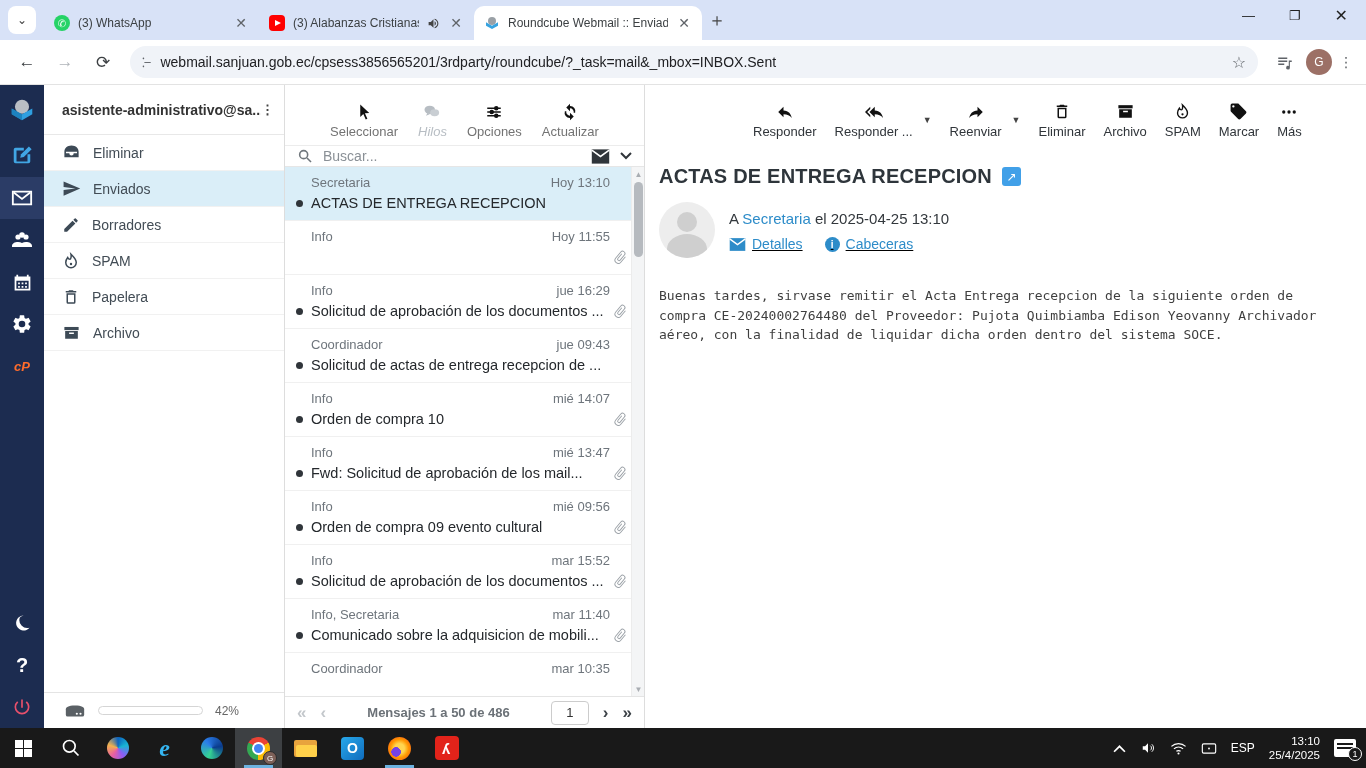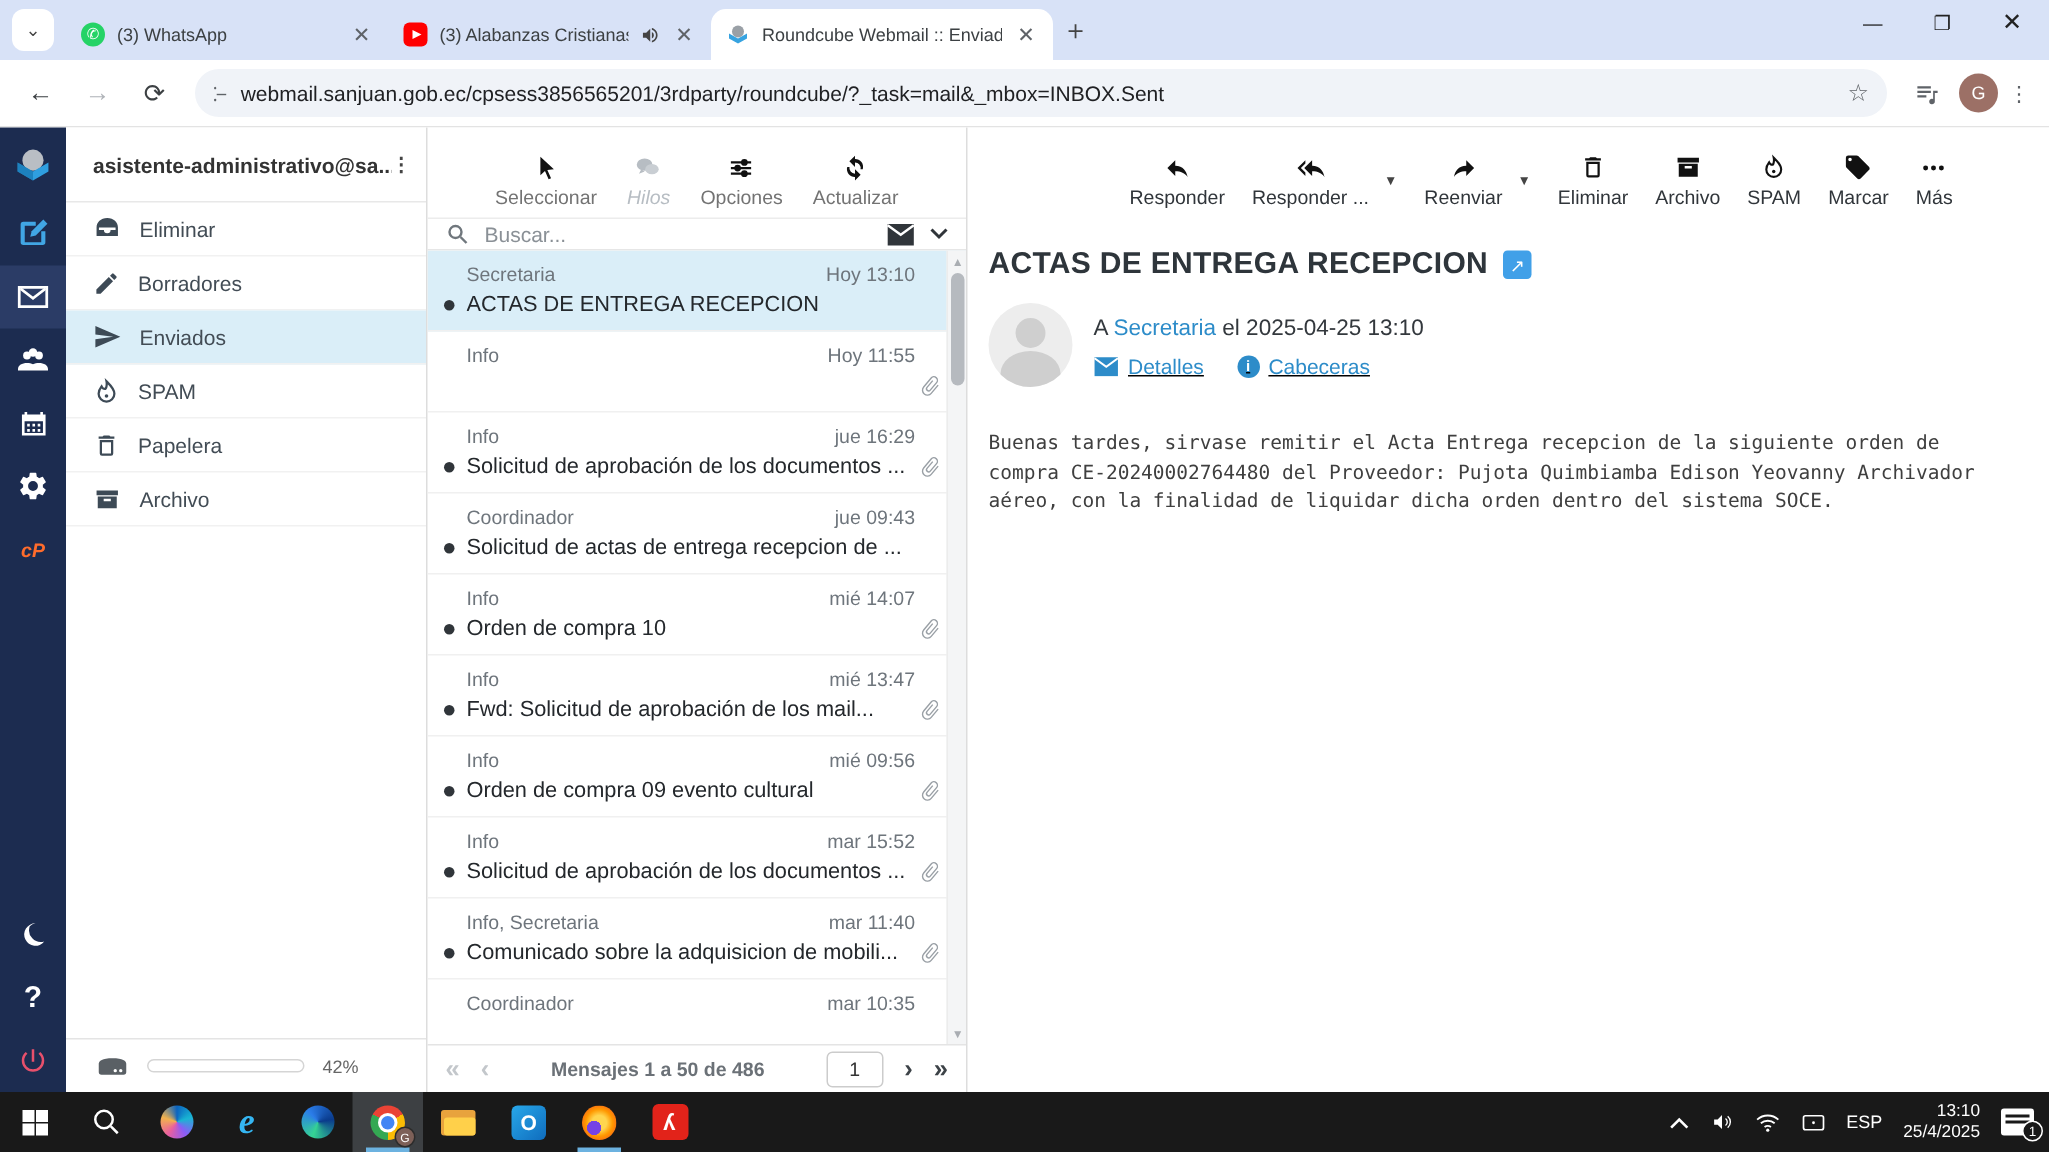--- a/index.html
+++ b/index.html
@@ -255,35 +255,35 @@
       </div>
       <div class="folders">
         <div class="folder">
           <span>
               <svg width="19" height="19" viewBox="0 0 24 24" fill="#3d4a56">
                 <path d="M12 3C6.5 3 3 6.6 3 11v7h18v-7c0-4.4-3.5-8-9-8zm7 10h-4.2a2.8 2.8 0 0 1-5.6 0H5v-2h14z"></path>
               </svg>
             </span>
           <span class="flabel">Eliminar</span>
         </div>
+        <div class="folder selected">
+          <span>
+              <svg width="19" height="19" viewBox="0 0 24 24" fill="#3d4a56">
+                <path d="M2.01 21L23 12 2.01 3 2 10l15 2-15 2z"></path>
+              </svg>
+            </span>
+          <span class="flabel">Enviados</span>
+        </div>
         <div class="folder">
           <span>
               <svg width="18" height="18" viewBox="0 0 24 24" fill="#3d4a56">
                 <path d="M3 17.25V21h3.75L17.81 9.94l-3.75-3.75L3 17.25zM20.71 7.04a1 1 0 0 0 0-1.41l-2.34-2.34a1 1 0 0 0-1.41 0l-1.83 1.83 3.75 3.75 1.83-1.83z"></path>
               </svg>
             </span>
           <span class="flabel">Borradores</span>
-        </div>
-        <div class="folder selected">
-          <span>
-              <svg width="19" height="19" viewBox="0 0 24 24" fill="#3d4a56">
-                <path d="M2.01 21L23 12 2.01 3 2 10l15 2-15 2z"></path>
-              </svg>
-            </span>
-          <span class="flabel">Enviados</span>
         </div>
         <div class="folder">
           <span>
               <svg width="18" height="18" viewBox="0 0 24 24" fill="none" stroke="#3d4a56" stroke-width="2">
                 <path d="M12 3c2.5 2.5 7 6.5 7 11a7 7 0 0 1-14 0c0-2.5 1.2-4.8 2.6-6.6.6 1.4 1.7 2.3 3 2.3C11.8 9.7 12.6 6 12 3z"></path>
                 <circle cx="12" cy="16" r="1.6" fill="#3d4a56" stroke="none"></circle>
               </svg>
             </span>
           <span class="flabel">SPAM</span>
         </div>

